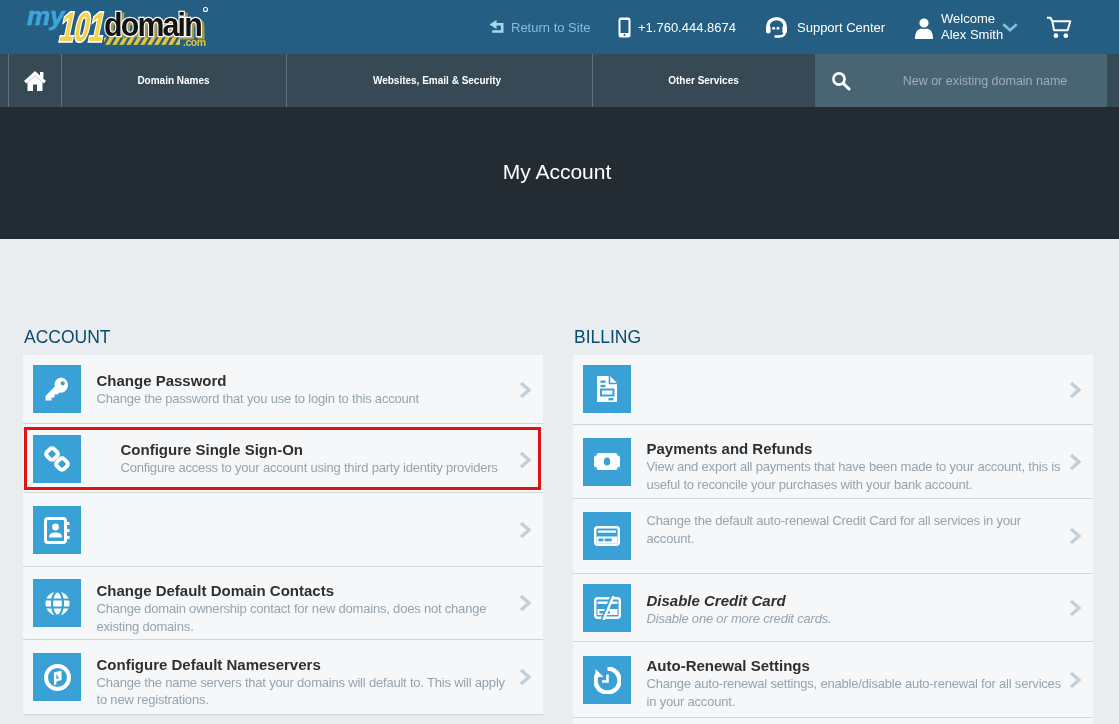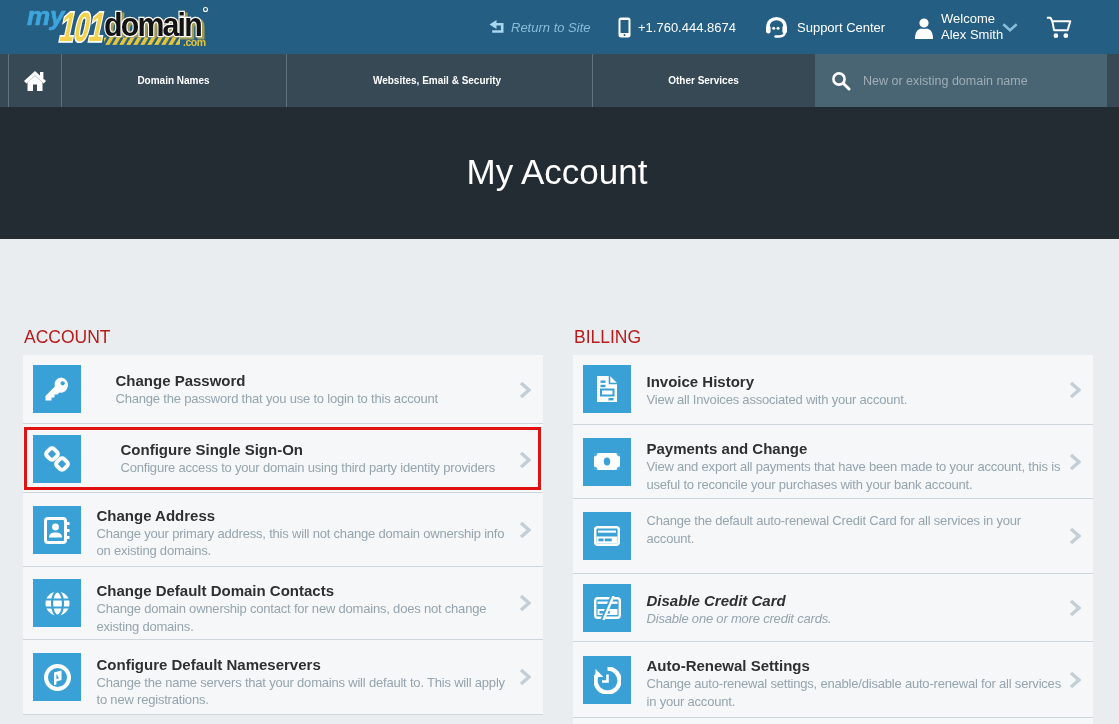--- a/index.html
+++ b/index.html
@@ -9,29 +9,29 @@
 
 
 #topbar { position:absolute; left:0; top:0; width:1119px; height:72px; background:#245e82; }
 .tb-item { position:absolute; top:0; height:54px; display:flex; align-items:center; color:#fff; font-size:13px; font-weight:400; }
 .tb-blue { color:#85bdda; }
 
 
 #nav { position:absolute; left:0; top:54px; width:1119px; height:53px; background:#364955; }
 .nav-sep { position:absolute; top:0; width:1px; height:53px; background:#5d737f; }
 .nav-item { position:absolute; top:0; height:53px; display:flex; align-items:center; justify-content:center; color:#fff; font-size:10px; font-weight:700; }
-#searchpanel { position:absolute; left:815px; top:0; width:292px; height:53px; background:#496574; display:flex; align-items:center; }
+#searchpanel { position:absolute; left:815px; top:0; width:292px; height:53px; background:#496574; display:flex; align-items:center;justify-content:center; }
 #searchtext { color:#9fadb6; font-size:12.5px; margin-left:48px; }
 
 
 #band { position:absolute; left:0; top:107px; width:1119px; height:132px; background:#232c32; }
-#band h1 { position:absolute; left:0; top:46.5px; width:1114px; text-align:center; color:#fff; font-size:35px; font-weight:400; line-height:36px; }
-
-
-.seclabel { position:absolute; color:#b91c1c; font-size:17.5px; font-weight:400; }
+#band h1 { position:absolute; left:0; top:46.5px; width:1114px; text-align:center; color:#fff; font-size:21px; font-weight:400; line-height:36px; }
+
+
+.seclabel { position:absolute; color:#0c4a6e; font-size:17.5px; font-weight:400; }
 .col { position:absolute; width:520px; }
 .row { position:relative; background:#f5f7f9; border-bottom:1px solid #ccd6db; overflow:hidden; }
 .icon { position:absolute; left:10px; width:48px; height:48px; background:#3aa1d6; display:flex; align-items:center; justify-content:center; }
 .rowtext { position:absolute; left:73.5px; }
 .rowtitle { font-size:15px; font-weight:700; color:#303030; line-height:19px; }
 .rowsub { font-size:13px; letter-spacing:-0.2px; color:#96a4ae; line-height:17.5px; white-space:nowrap; }
 .chev { position:absolute; }
 #redbox { position:absolute; border:3.5px solid #e11212; }
 </style>
 </head>
@@ -52,21 +52,21 @@
     </g>
     <g transform="translate(79,34) scale(0.92,1)">
       <text x="2.6" y="2.4" font-size="33" font-weight="700" fill="#a09a55" stroke="#a09a55" stroke-width="3" font-family="Liberation Sans" letter-spacing="-2">domain</text>
       <text x="0" y="0" font-size="33" font-weight="700" fill="#131313" stroke="#fff" stroke-width="2.4" paint-order="stroke" font-family="Liberation Sans" letter-spacing="-2">domain</text>
     </g>
     <rect x="79" y="35.5" width="76" height="7.4" fill="url(#haz)"></rect>
     <text x="158" y="43.5" font-size="10.5" font-weight="700" fill="#e5c53a" font-family="Liberation Sans" letter-spacing="-0.5">.com</text>
     <circle cx="180.5" cy="7.5" r="2" fill="none" stroke="#fff" stroke-width="1.1"></circle>
   </svg>
 
-  <div class="tb-item tb-blue" style="left:489px;font-style:italic;">
+  <div class="tb-item tb-blue" style="left:489px;">
     <svg width="17" height="15" viewBox="0 0 17 15" style="margin-right:5px;">
         <path d="M7 4.2 H13.2 V11.5 H3.2" stroke="#a8d8ef" stroke-width="2.6" fill="none"></path>
         <path d="M0.5 4.5 L7.5 0 L7.5 9 Z" fill="#a8d8ef"></path>
       </svg>
     Return to Site
   </div>
   <div class="tb-item" style="left:618px;">
     <svg width="13" height="21" viewBox="0 0 13 21" style="margin-right:7px;">
         <rect x="0.5" y="0.5" width="12" height="20" rx="2.5" fill="#fff"></rect>
         <rect x="2.5" y="3" width="8" height="13" fill="#245e82"></rect>
@@ -132,59 +132,55 @@
 <div class="seclabel" style="left:574px; top:327px;">BILLING</div>
 
 <div class="col" style="left:23px; top:355px;">
   <div class="row" style="height:69px;">
     <div class="icon" style="top:10px;">
       <svg width="26" height="26" viewBox="0 0 26 26">
           <path d="M17.5 1.5 A7 7 0 0 0 10.8 10.6 L1.5 19.9 L1.5 24.5 L7.5 24.5 L7.5 21.5 L10.5 21.5 L10.5 18.5 L13.5 18.5 L15.4 16.6 A7 7 0 1 0 17.5 1.5 Z" fill="#fff"></path>
           <circle cx="18.7" cy="7.3" r="2.1" fill="#3aa1d6"></circle>
         </svg>
     </div>
-    <div class="rowtext" style="top:15.5px;margin-left:19px;">
+    <div class="rowtext" style="top:15.5px;">
       <div class="rowtitle">Change Password</div>
       <div class="rowsub">Change the password that you use to login to this account</div>
     </div>
     <svg class="chev" style="right:12px; top:26px;" width="12" height="18" viewBox="0 0 12 18">
         <path d="M2 2 L10 9 L2 16" stroke="#c3ced6" stroke-width="3.4" fill="none"></path>
       </svg>
   </div>
   <div class="row" style="height:69px;">
     <div class="icon" style="top:11px;">
       <svg width="28" height="28" viewBox="0 0 28 28">
           <g stroke="#fff" stroke-width="4" fill="none">
             <rect x="4" y="4" width="10" height="10" rx="3" transform="rotate(-45 9 9)"></rect>
             <rect x="14" y="14" width="10" height="10" rx="3" transform="rotate(-45 19 19)"></rect>
           </g>
         </svg>
     </div>
     <div class="rowtext" style="top:16px;margin-left:24px;">
       <div class="rowtitle">Configure Single Sign-On</div>
-      <div class="rowsub">Configure access to your domain using third party identity providers</div>
+      <div class="rowsub">Configure access to your account using third party identity providers</div>
     </div>
     <svg class="chev" style="right:12px; top:27px;" width="12" height="18" viewBox="0 0 12 18">
         <path d="M2 2 L10 9 L2 16" stroke="#c3ced6" stroke-width="3.4" fill="none"></path>
       </svg>
   </div>
   <div class="row" style="height:74px;">
     <div class="icon" style="top:13px;">
       <svg width="26" height="27" viewBox="0 0 26 27">
         <rect x="1.5" y="1.5" width="20" height="24" rx="2.5" stroke="#fff" stroke-width="3" fill="none"></rect>
         <rect x="21" y="5" width="4.5" height="3" fill="#fff"></rect>
           <rect x="21" y="12" width="4.5" height="3" fill="#fff"></rect>
           <rect x="21" y="19" width="4.5" height="3" fill="#fff"></rect>
         <circle cx="11.5" cy="10" r="3.4" fill="#fff"></circle>
         <path d="M5 20.5 C5 16.5 8 15.5 11.5 15.5 C15 15.5 18 16.5 18 20.5 Z" fill="#fff"></path>
       </svg>
-    </div>
-    <div class="rowtext" style="top:12.5px;">
-      <div class="rowtitle">Change Address</div>
-      <div class="rowsub">Change your primary address, this will not change domain ownership info<br>on existing domains.</div>
     </div>
     <svg class="chev" style="right:12px; top:28px;" width="12" height="18" viewBox="0 0 12 18">
         <path d="M2 2 L10 9 L2 16" stroke="#c3ced6" stroke-width="3.4" fill="none"></path>
       </svg>
   </div>
   <div class="row" style="height:73px;">
     <div class="icon" style="top:12px;">
       <svg width="27" height="27" viewBox="0 0 27 27">
         <circle cx="13.5" cy="13.5" r="12" fill="#fff"></circle>
         <g stroke="#3aa1d6" stroke-width="2.2" fill="none">
@@ -224,38 +220,34 @@
     <div class="icon" style="top:10px;">
       <svg width="22" height="28" viewBox="0 0 22 28">
         <path d="M1 1 L14 1 L21 8 L21 27 L1 27 Z" fill="#fff"></path>
         <path d="M13.5 1 L13.5 8.5 L21 8.5" stroke="#3aa1d6" stroke-width="1.6" fill="none"></path>
         <rect x="4.5" y="5.5" width="5" height="2.4" fill="#3aa1d6"></rect>
         <rect x="4.5" y="9.8" width="5" height="2.4" fill="#3aa1d6"></rect>
         <rect x="5" y="14.5" width="12.5" height="6" fill="none" stroke="#3aa1d6" stroke-width="2"></rect>
         <rect x="12.5" y="23" width="5" height="2.4" fill="#3aa1d6"></rect>
       </svg>
     </div>
-    <div class="rowtext" style="top:16.5px;">
-      <div class="rowtitle">Invoice History</div>
-      <div class="rowsub">View all Invoices associated with your account.</div>
-    </div>
     <svg class="chev" style="right:12px; top:26px;" width="12" height="18" viewBox="0 0 12 18">
         <path d="M2 2 L10 9 L2 16" stroke="#c3ced6" stroke-width="3.4" fill="none"></path>
       </svg>
   </div>
   <div class="row" style="height:74.5px;">
     <div class="icon" style="top:13px;">
       <svg width="26" height="17" viewBox="0 0 26 17">
         <rect x="0" y="0" width="26" height="17" fill="#fff"></rect>
         <path d="M0 3.5 C2 3.5 3.5 2 3.5 0 L0 0 Z M26 3.5 C24 3.5 22.5 2 22.5 0 L26 0 Z M0 13.5 C2 13.5 3.5 15 3.5 17 L0 17 Z M26 13.5 C24 13.5 22.5 15 22.5 17 L26 17 Z" fill="#3aa1d6" opacity="0.9"></path>
         <ellipse cx="13" cy="8.5" rx="3.2" ry="4" fill="#3aa1d6"></ellipse>
       </svg>
     </div>
     <div class="rowtext" style="top:14.5px;">
-      <div class="rowtitle">Payments and Change</div>
+      <div class="rowtitle">Payments and Refunds</div>
       <div class="rowsub">View and export all payments that have been made to your account, this is<br>useful to reconcile your purchases with your bank account.</div>
     </div>
     <svg class="chev" style="right:12px; top:28px;" width="12" height="18" viewBox="0 0 12 18">
         <path d="M2 2 L10 9 L2 16" stroke="#c3ced6" stroke-width="3.4" fill="none"></path>
       </svg>
   </div>
   <div class="row" style="height:74.5px;">
     <div class="icon" style="top:13px;">
       <svg width="26" height="20" viewBox="0 0 26 20">
         <rect x="1.2" y="1.2" width="23.6" height="17.6" rx="2.5" stroke="#fff" stroke-width="2.4" fill="none"></rect>

